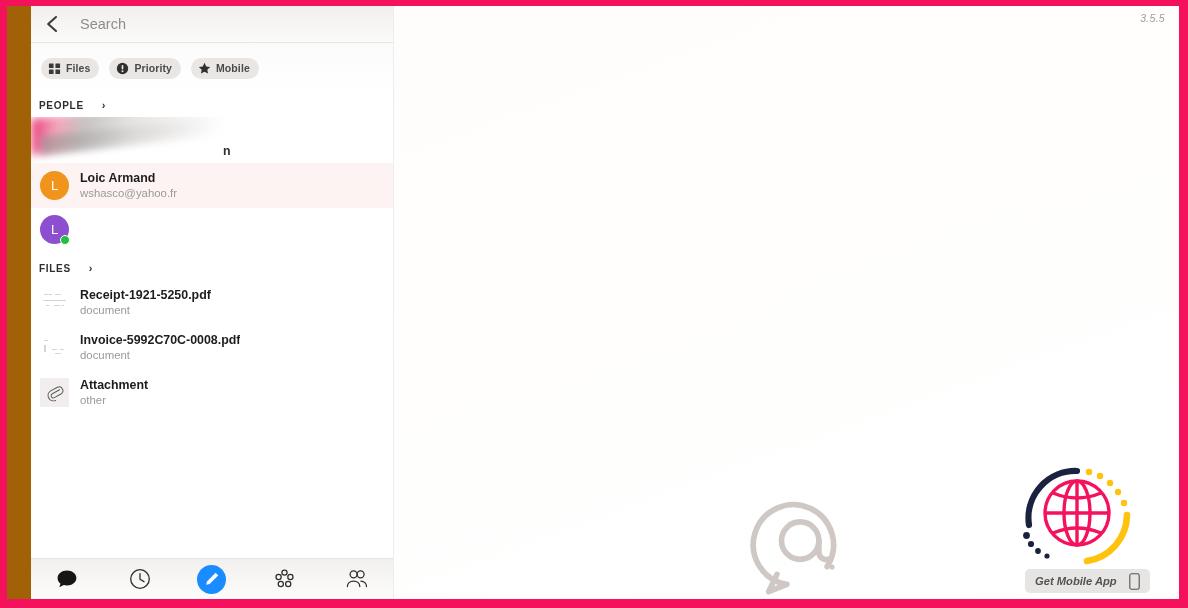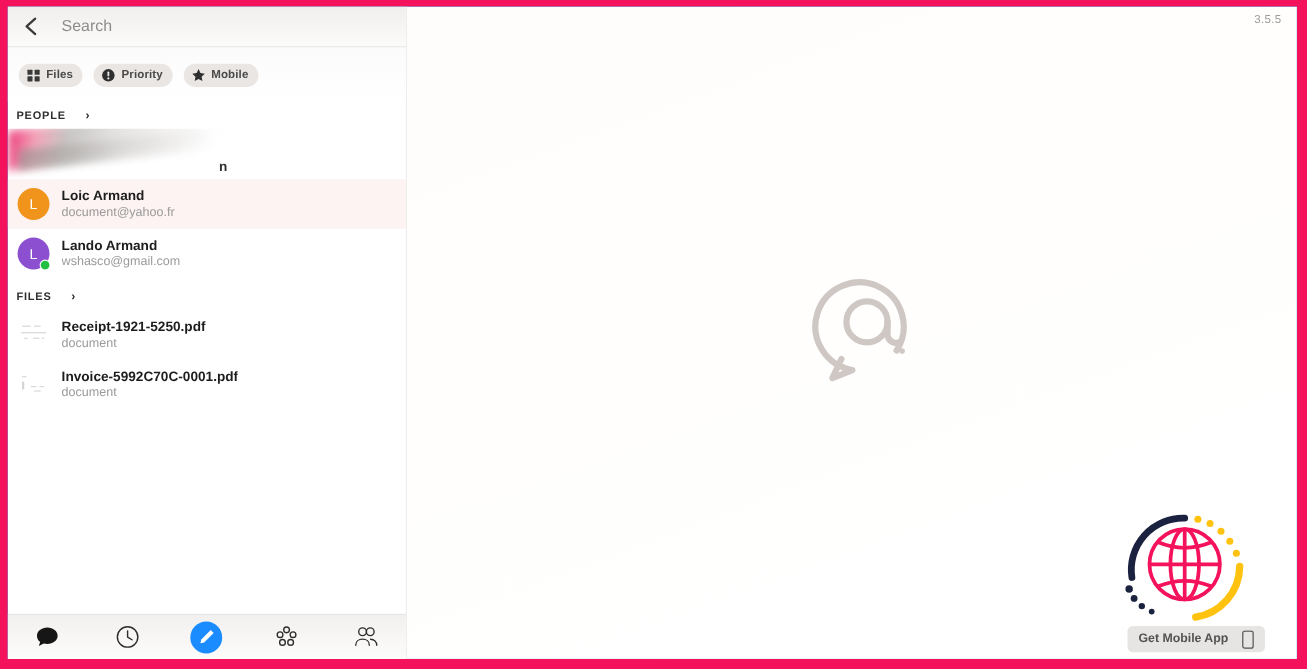--- a/index.html
+++ b/index.html
@@ -14,23 +14,24 @@
   #frame {
     position: relative;
     width: 1188px; height: 608px;
     background: #f5125c;
     padding: 6px 9px 9px 7px;
   }
 
   #app {
     position: relative;
     width: 100%; height: 100%;
-    background: #0ea5e9;
-    display: flex;
-    overflow: hidden;
+    background: #a16207;
+    display: flex;
+    overflow: hidden;
+    padding-left: 24px;
   }
 
   
   #sidebar {
     position: relative;
     width: 363px;
     height: 100%;
     background: #ffffff;
     border-right: 1px solid #ededed;
     display: flex;
@@ -248,23 +249,24 @@
     background: #1a8cff;
     display: flex; align-items: center; justify-content: center;
   }
 
   
   #main {
     position: relative;
     flex: 1 1 auto;
     background: linear-gradient(160deg,#fffdfc 0%,#fffefd 35%,#ffffff 100%);
     display: flex;
-    align-items: center;
+    align-items: flex-end;
     justify-content: center;
     overflow: hidden;
+    font-style: italic;
   }
   .empty-icon {
     width: 112px; height: 104px;
     opacity: .72;
     margin-top: -8px;
     margin-left: 30px;
     filter: blur(.5px);
   }
   .version {
     position: absolute;
@@ -361,32 +363,28 @@
         <div class="smudge2"></div>
       </div>
       <div class="redact-remnant">n</div>
 
       <div class="row selected">
         <div class="avatar" style="background:#f0941c">
           <span>L</span>
         </div>
         <div class="row-text">
           <div class="row-title">Loic Armand</div>
-          <div class="row-sub">document@yahoo.fr</div>
+          <div class="row-sub">wshasco@yahoo.fr</div>
         </div>
       </div>
 
       <div class="row">
         <div class="avatar" style="background:#8c4fd0">
           <span>L</span>
           <i class="presence"></i>
-        </div>
-        <div class="row-text">
-          <div class="row-title">Lando Armand</div>
-          <div class="row-sub">wshasco@gmail.com</div>
         </div>
       </div>
 
       <div class="section-head" style="padding-top:12px">
         <span class="section-title">FILES</span>
         <span class="section-arrow">›</span>
       </div>
 
       <div class="row">
         <div class="file-ico">
@@ -409,25 +407,39 @@
         <div class="file-ico">
           <div class="doc-thumb">
             <i style="left:2px;top:4px;width:4px;"></i>
             <i style="left:2px;top:9px;width:2px;height:7px;"></i>
             <i style="left:10px;top:13px;width:5px;"></i>
             <i style="left:18px;top:13px;width:4px;"></i>
             <i style="left:13px;top:17px;width:6px;"></i>
           </div>
         </div>
         <div class="row-text">
-          <div class="row-title">Invoice-5992C70C-0001.pdf</div>
+          <div class="row-title">Invoice-5992C70C-0008.pdf</div>
           <div class="row-sub">document</div>
         </div>
       </div>
 
+      <div class="row">
+        <div class="file-ico">
+          <div class="clip-box">
+            <svg width="18" height="20" viewBox="0 0 18 20">
+              <path d="M12.6 5.2 L6.2 12.1 a2.45 2.45 0 0 0 3.5 3.45 L15.6 9.3
+                       a4.3 4.3 0 0 0 -6.1 -6.05 L3.4 9.6 a6.1 6.1 0 0 0 8.6 8.6" fill="none" stroke="#5b5b5b" stroke-width="1.15" stroke-linecap="round" transform="rotate(18 9 10) scale(.88) translate(1.4,1)"></path>
+            </svg>
+          </div>
+        </div>
+        <div class="row-text">
+          <div class="row-title">Attachment</div>
+          <div class="row-sub">other</div>
+        </div>
+      </div>
 
       <nav class="tabbar">
 
         <div class="tab">
           <svg width="22" height="21" viewBox="0 0 22 21">
             <path d="M11 1.4c5.2 0 9.4 3.3 9.4 7.5s-4.2 7.5-9.4 7.5c-1.1 0-2.2-.15-3.2-.43
                      l-4.5 2.2 1.2-3.5C2.6 13.3 1.6 11.2 1.6 8.9 1.6 4.7 5.8 1.4 11 1.4z" fill="#161616"></path>
           </svg>
         </div>
 

